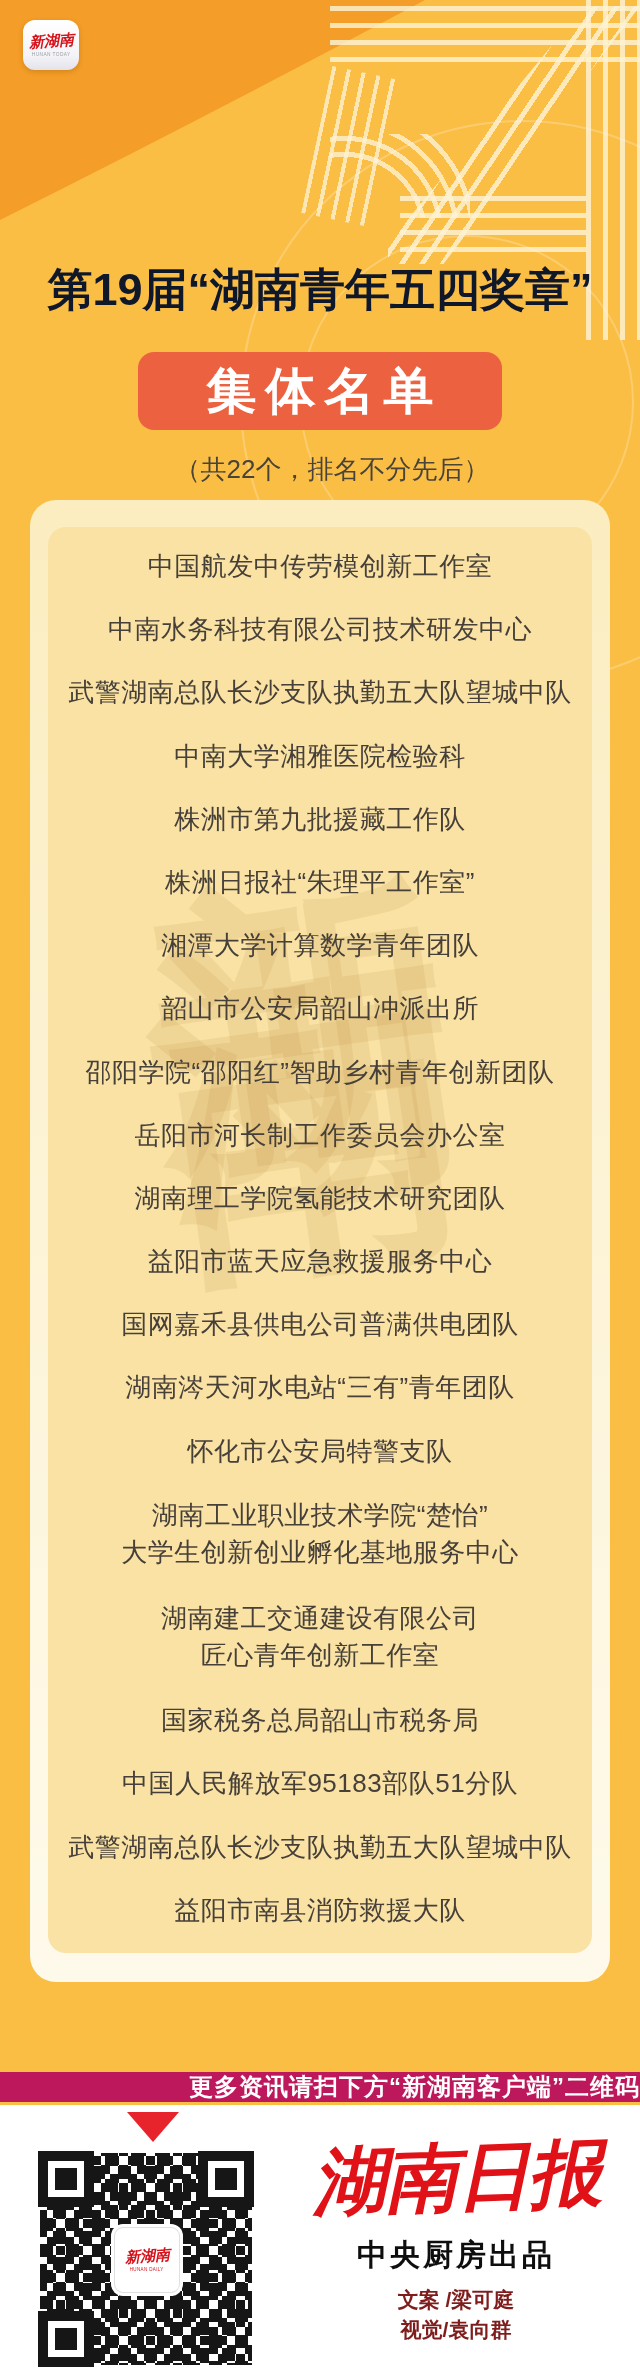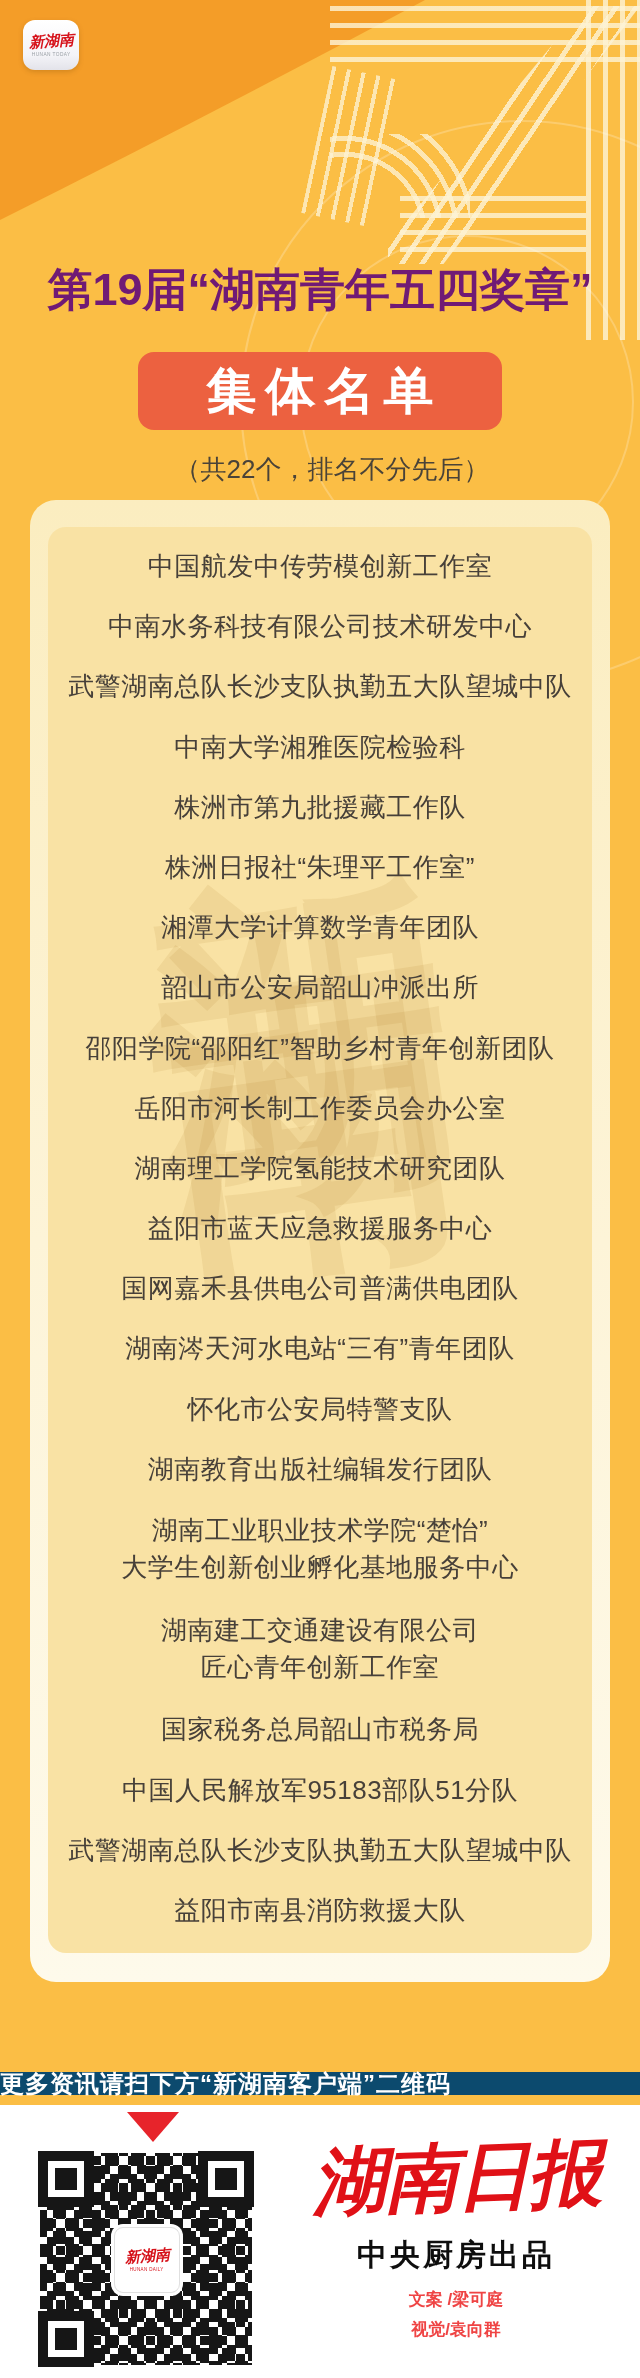--- a/index.html
+++ b/index.html
@@ -30,21 +30,21 @@
   .app-icon{position:absolute;left:23px;top:20px;width:56px;height:50px;z-index:3;
     background:linear-gradient(180deg,#ffffff 0%,#f4f4f8 70%,#e3e3ea 100%);
     border-radius:12px;box-shadow:0 2px 5px rgba(120,70,0,.25);
     display:flex;flex-direction:column;align-items:center;justify-content:center;}
   .app-icon .cn{color:#d6121b;font-weight:bold;font-style:italic;font-size:15px;line-height:16px;
     font-family:"DejaVu Serif",serif;transform:rotate(-4deg);white-space:nowrap;}
   .app-icon .en{color:#9aa0a6;font-size:6px;letter-spacing:.5px;margin-top:2px;transform:scale(.8);}
 
   
   .title{position:absolute;left:0;top:260px;width:640px;z-index:3;text-align:center;
-    color:#701a75;font-size:45px;font-weight:900;letter-spacing:0px;white-space:nowrap;}
+    color:#0f172a;font-size:45px;font-weight:900;letter-spacing:0px;white-space:nowrap;}
   .badge{position:absolute;left:50%;top:352px;transform:translateX(-50%);z-index:3;
     width:364px;height:78px;background:#EC6140;border-radius:16px;
     display:flex;align-items:center;justify-content:center;}
   .badge span{color:#ffffff;font-size:50px;font-weight:900;letter-spacing:9px;text-indent:9px;}
   .subtitle{position:absolute;left:12px;top:452px;width:640px;z-index:3;text-align:center;
     color:#4A4338;font-size:26px;font-weight:500;}
 
   
   .card{position:absolute;left:30px;top:500px;width:580px;height:1482px;z-index:2;
     border-radius:26px;background:linear-gradient(180deg,#FBEDC0 0%,#FDF4D8 50%,#FEFAEB 100%);}
@@ -56,22 +56,22 @@
     font-size:300px;letter-spacing:60px;line-height:430px;
     color:rgba(160,100,15,.09);transform:rotate(-8deg);pointer-events:none;}
   .list{position:relative;box-sizing:border-box;height:100%;padding:22px 4px 26px 4px;
     display:flex;flex-direction:column;justify-content:space-between;align-items:center;border-radius:14px;}
   .li{text-align:center;color:#474039;font-size:26px;font-weight:500;
     line-height:34px;letter-spacing:.5px;white-space:nowrap;}
   .li .l{display:block;}
   .li.two .l{line-height:37px;}
 
   
-  .banner{position:absolute;left:0;top:2072px;width:640px;height:23px;z-index:4;
-    background:#0c4a6e;display:flex;align-items:center;justify-content:flex-start;}
+  .banner{position:absolute;left:0;top:2072px;width:640px;height:30px;z-index:4;
+    background:#be185d;display:flex;align-items:center;justify-content:flex-end;}
   .banner span{color:#ffffff;font-size:24px;font-weight:700;letter-spacing:1px;}
   .footer{position:absolute;left:0;top:2105px;width:640px;height:273px;background:#ffffff;z-index:4;}
   .tri{position:absolute;left:127px;top:7px;width:0;height:0;
     border-left:26px solid transparent;border-right:26px solid transparent;
     border-top:30px solid #E7242B;}
 
   .qr{position:absolute;left:38px;top:46px;width:216px;height:216px;background:#ffffff;}
   .qr-pattern{position:absolute;inset:2px;
     background:
       repeating-conic-gradient(#161616 0% 25%,transparent 0% 50%) 0 0/26px 26px,
@@ -84,21 +84,21 @@
     border:1px solid #e0e0e0;border-radius:9px;box-shadow:0 0 0 3px #ffffff;
     display:flex;flex-direction:column;align-items:center;justify-content:center;}
   .qr-logo .cn{color:#d6121b;font-weight:bold;font-style:italic;font-size:15px;line-height:16px;
     font-family:"DejaVu Serif",serif;transform:rotate(-4deg);white-space:nowrap;}
   .qr-logo .en{color:#d6121b;font-size:6px;transform:scale(.75);margin-top:2px;letter-spacing:.5px;}
 
   .rightcol{position:absolute;left:288px;top:0;width:336px;text-align:center;}
   .paper-logo{margin-top:30px;font-family:"DejaVu Serif",serif;font-style:italic;font-weight:bold;
     color:#E01117;font-size:74px;line-height:84px;letter-spacing:-2px;transform:rotate(-2deg);white-space:nowrap;}
   .produced{margin-top:16px;color:#0e0e0e;font-size:30px;font-weight:800;letter-spacing:3px;white-space:nowrap;}
-  .credits{margin-top:9px;color:#ef4444;font-size:17px;font-weight:600;line-height:30px;}
+  .credits{margin-top:9px;color:#7f1d1d;font-size:21px;font-weight:600;line-height:30px;}
 </style>
 </head>
 <body>
 
 <div class="page">
 
   <svg class="curve-svg" width="640" height="240" viewBox="0 0 640 240">
     <path d="M0,0 H425 Q210,115 0,220 Z" fill="#F49D28"></path>
   </svg>
 
@@ -163,23 +163,20 @@
             <span class="l">益阳市蓝天应急救援服务中心</span>
           </div>
         <div class="li">
             <span class="l">国网嘉禾县供电公司普满供电团队</span>
           </div>
         <div class="li">
             <span class="l">湖南涔天河水电站“三有”青年团队</span>
           </div>
         <div class="li">
             <span class="l">怀化市公安局特警支队</span>
-          </div>
-        <div class="li">
-            <span class="l">湖南教育出版社编辑发行团队</span>
           </div>
         <div class="li two">
           <span class="l">湖南工业职业技术学院“楚怡”</span>
           <span class="l">大学生创新创业孵化基地服务中心</span>
         </div>
         <div class="li two">
           <span class="l">湖南建工交通建设有限公司</span>
           <span class="l">匠心青年创新工作室</span>
         </div>
         <div class="li">

